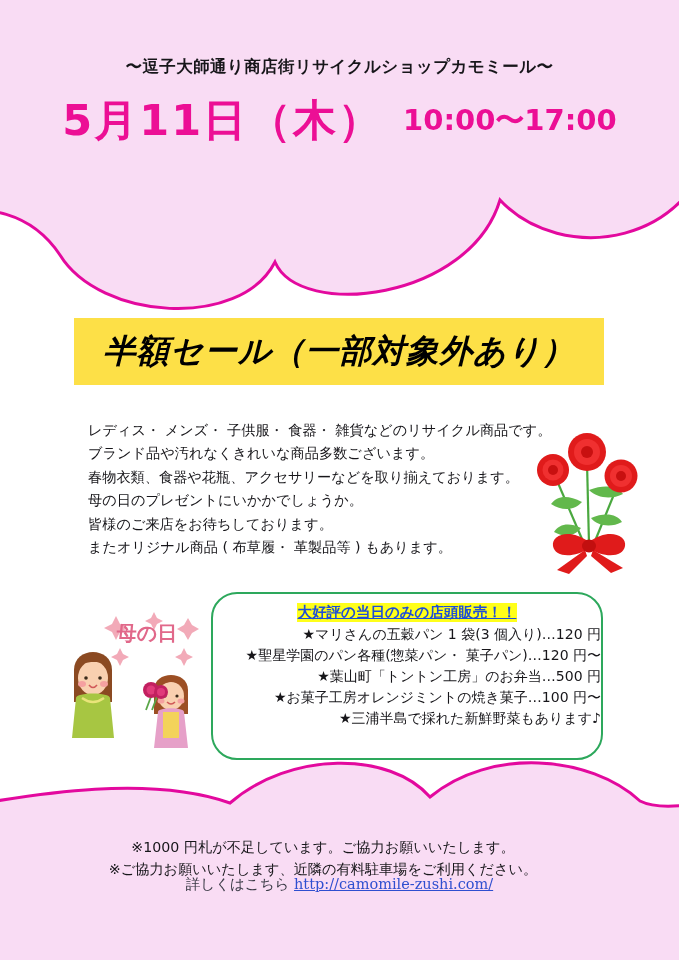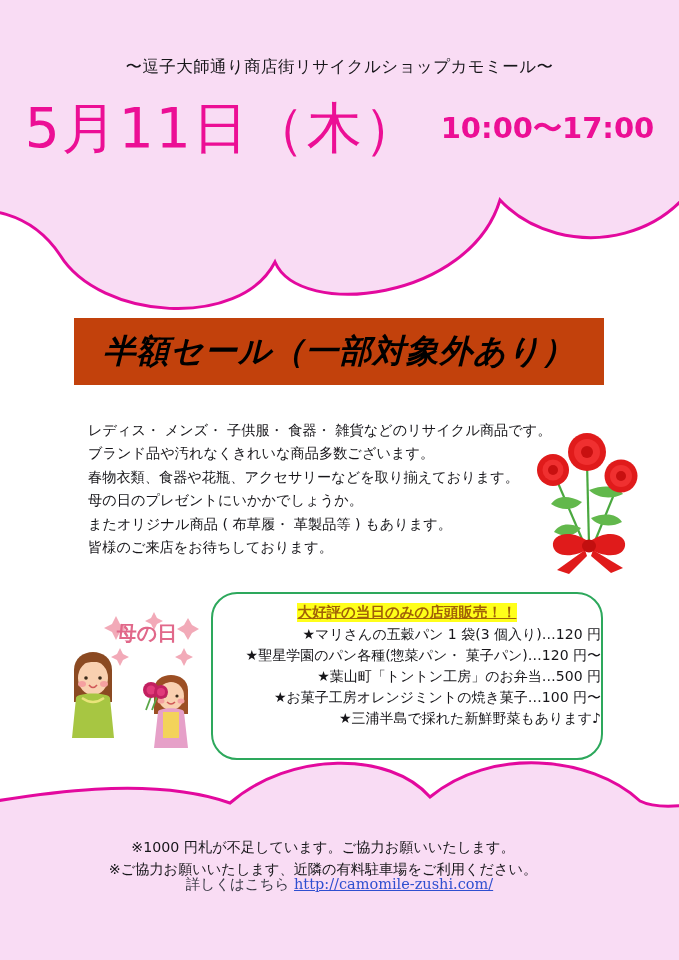--- a/index.html
+++ b/index.html
@@ -36,21 +36,21 @@
   .header {
     position: absolute;
     top: 0; left: 0;
     width: 679px;
     text-align: center;
     z-index: 5;
   }
   .shop-line {
     margin-top: 56px;
     font-size: 16.5px;
-    font-weight: normal;
+    font-weight: bold;
     letter-spacing: 0.4px;
     color: #17161a;
     white-space: nowrap;
   }
   .title-wrap {
     position: relative;
     margin-top: 6px;
     height: 74px;
   }
   .big-title {
@@ -73,41 +73,41 @@
     letter-spacing: 12px;
     color: #1b1b1b;
     font-weight: bold;
   }
   .date-line {
     margin-top: 14px;
     color: #ec0f95;
     white-space: nowrap;
   }
   .date-main {
-    font-size: 55px;
-    font-weight: normal;
+    font-size: 43px;
+    font-weight: bold;
     letter-spacing: 2px;
     vertical-align: middle;
   }
   .date-time {
     font-size: 29px;
     font-weight: bold;
     letter-spacing: 0px;
     vertical-align: middle;
     margin-left: 20px;
   }
 
   
   .sale-banner {
     position: absolute;
     top: 318px;
     left: 74px;
     width: 530px;
     height: 67px;
-    background: #c2410c;
+    background: #fde047;
     z-index: 6;
     display: flex;
     align-items: center;
     justify-content: center;
   }
   .sale-banner span {
     font-size: 32.5px;
     font-weight: bold;
     font-style: italic;
     color: #000000;
@@ -164,21 +164,21 @@
     border-radius: 26px;
     background: rgba(255,255,255,0.55);
     z-index: 6;
     padding-top: 8px;
     text-align: center;
   }
   .green-box-heading {
     display: inline-block;
     font-size: 14.5px;
     font-weight: bold;
-    color: #a16207;
+    color: #1d4ed8;
     background: #ffff1a;
     text-decoration: underline;
     padding: 0 1px;
     margin-bottom: 5px;
     white-space: nowrap;
   }
   .green-box ul {
     list-style: none;
     margin: 0;
     padding: 0;
@@ -261,22 +261,22 @@
 
   <div class="sale-banner">
     <span>半額セール（一部対象外あり）</span>
   </div>
 
   <div class="body-text">
     <p>レディス・ メンズ・ 子供服・ 食器・ 雑貨などのリサイクル商品です。</p>
     <p>ブランド品や汚れなくきれいな商品多数ございます。</p>
     <p>春物衣類、食器や花瓶、アクセサリーなどを取り揃えております。</p>
     <p>母の日のプレゼントにいかかでしょうか。</p>
+    <p>皆様のご来店をお待ちしております。</p>
     <p>またオリジナル商品 ( 布草履・ 革製品等 ) もあります。</p>
-    <p>皆様のご来店をお待ちしております。</p>
   </div>
 
   <div class="bouquet">
     <svg viewBox="0 0 130 150" xmlns="http://www.w3.org/2000/svg">
 
       <g stroke="#4aa83f" stroke-width="2.2" fill="none">
         <path d="M60 38 L62 120"></path>
         <path d="M28 52 L58 122"></path>
         <path d="M92 58 L66 122"></path>
       </g>

